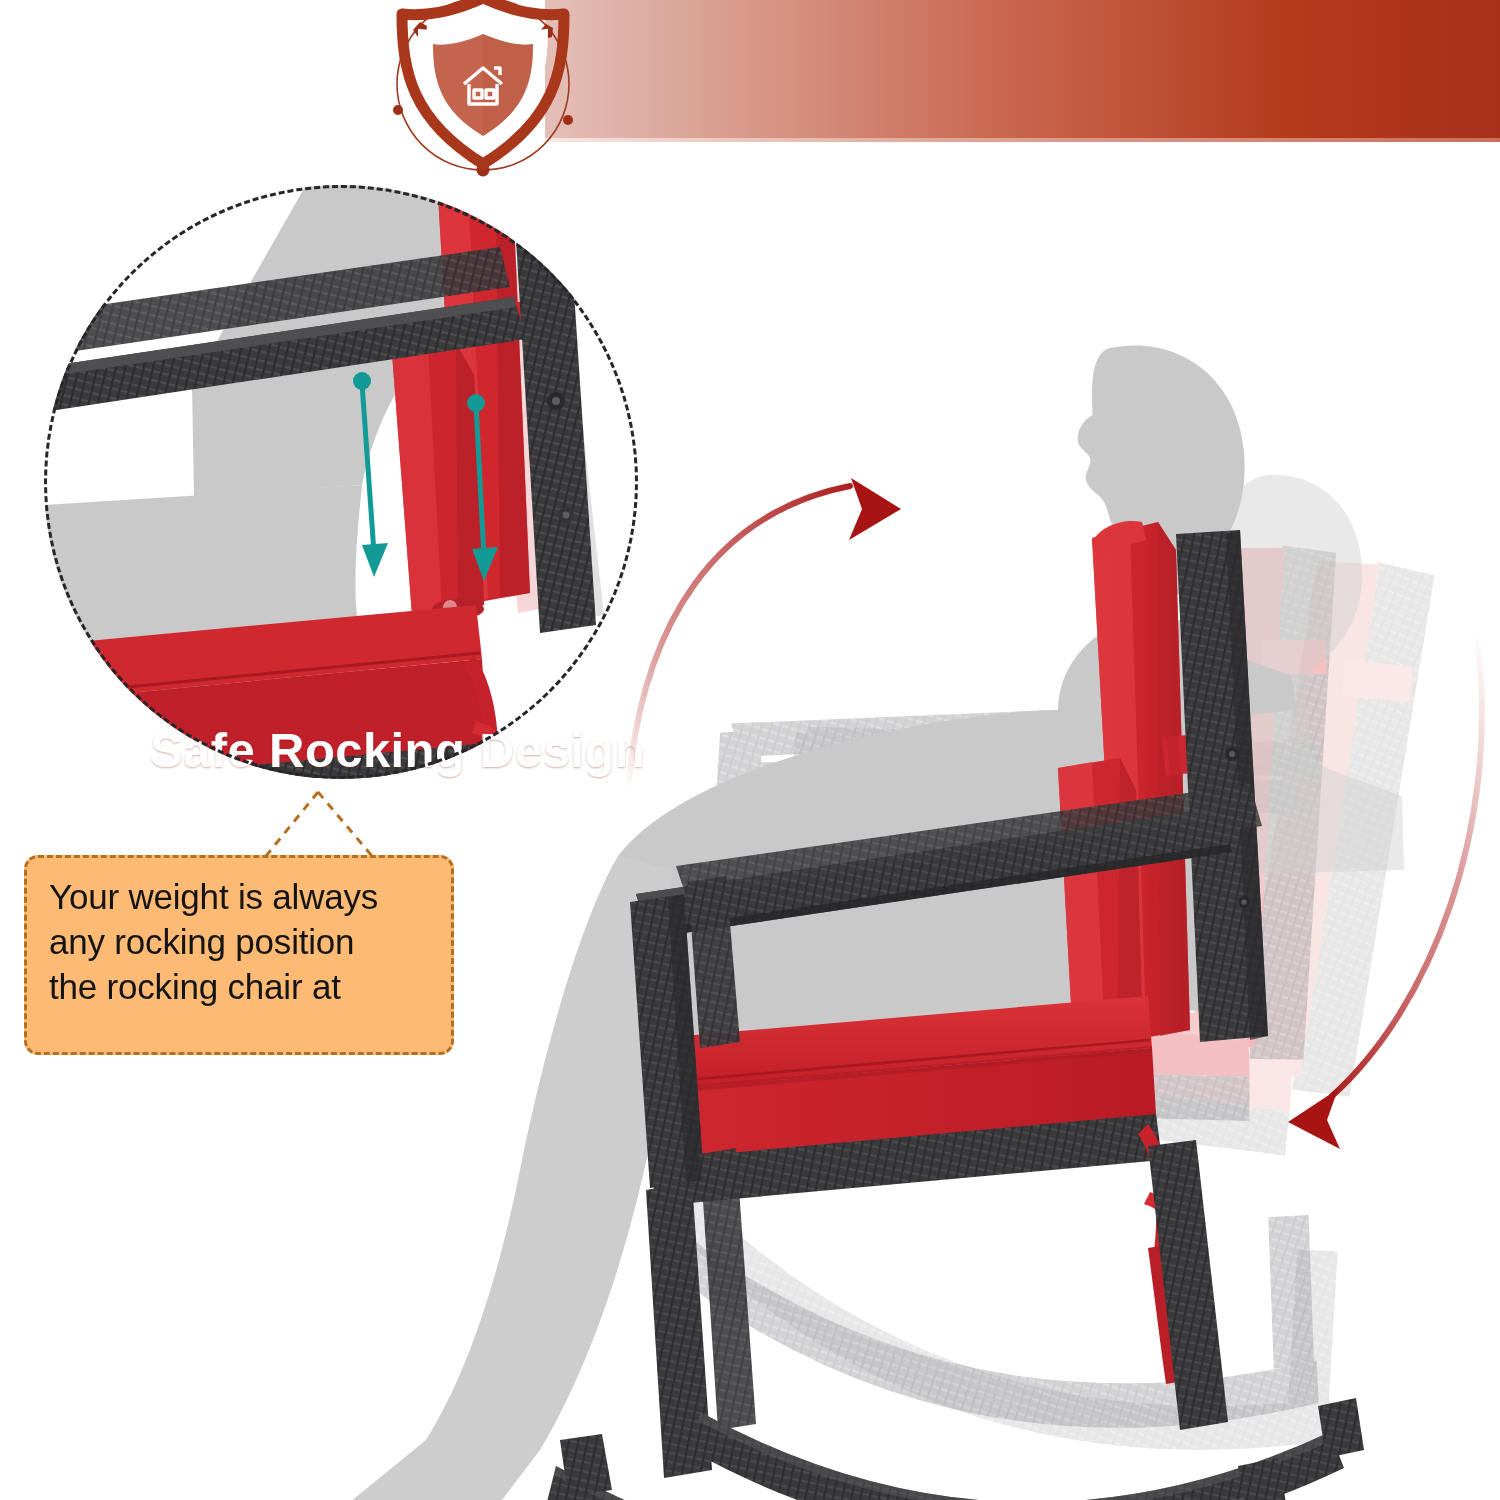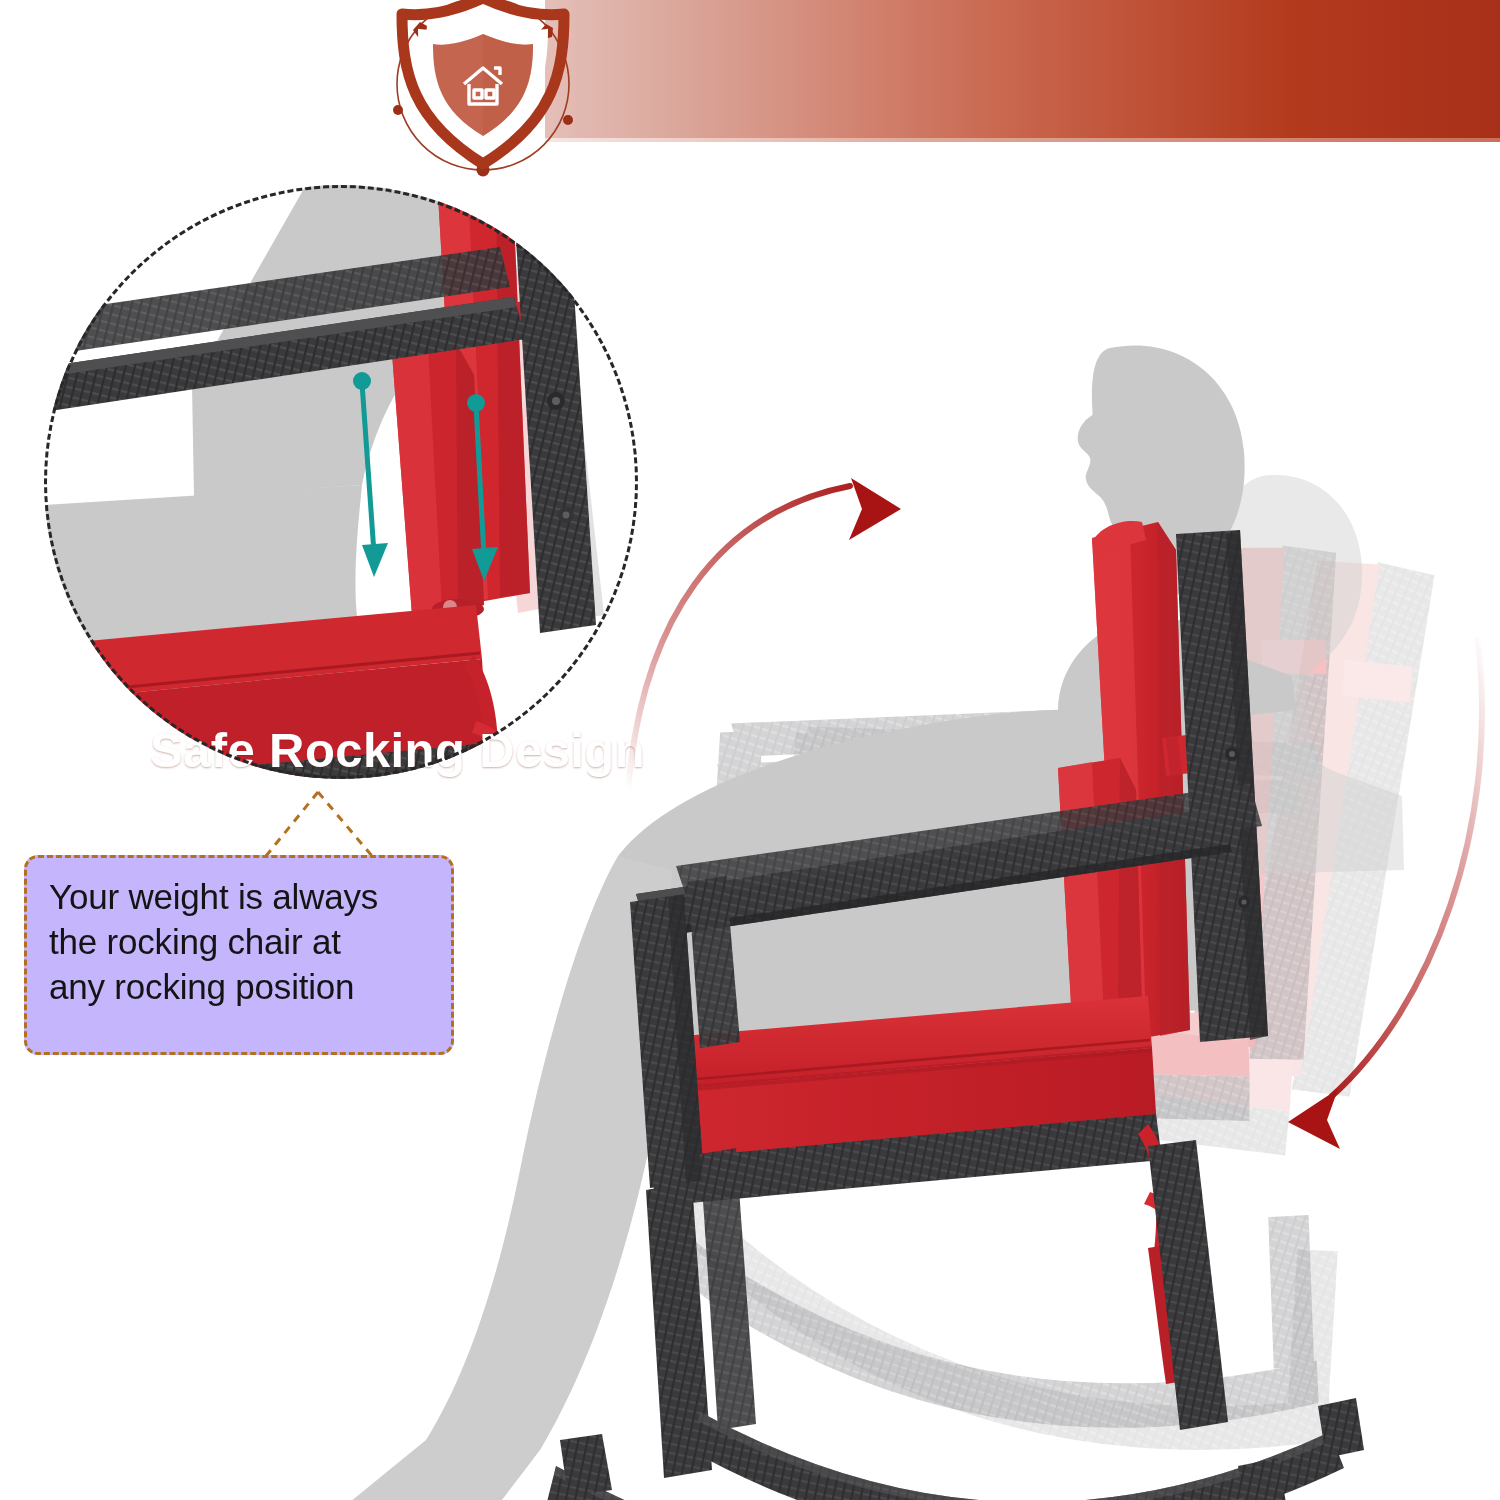--- a/index.html
+++ b/index.html
@@ -40,21 +40,21 @@
   .inset-ring{
     position:absolute;left:44px;top:185px;width:594px;height:594px;
     border-radius:50%;border:3px dashed #272727;box-sizing:border-box;z-index:6;
     pointer-events:none;
   }
   .inset-inner{position:absolute;left:0;top:0;width:594px;height:594px;}
 
   
   .callout{
     position:absolute;left:24px;top:855px;width:430px;height:200px;
-    border:3px dashed #b5701f;border-radius:14px;background:#c4b5fd;
+    border:3px dashed #b5701f;border-radius:14px;background:#fdba74;
     box-sizing:border-box;z-index:8;
     padding:16px 18px 12px 22px;
   }
   .callout-text{
     font-size:35px;line-height:45px;color:#141414;letter-spacing:-.2px;
     font-family:"Liberation Sans","DejaVu Sans",sans-serif;
   }
   .callout-text span{display:block;}
   .callout-pointer{position:absolute;left:250px;top:790px;width:150px;height:80px;z-index:8;}
 
@@ -423,22 +423,22 @@
   <div class="inset-ring"></div>
 
   <svg class="callout-pointer" viewBox="0 0 150 80">
     <path d="M68 2 L16 66" stroke="#b5701f" stroke-width="3" stroke-dasharray="8 7" fill="none"></path>
     <path d="M68 2 L122 66" stroke="#b5701f" stroke-width="3" stroke-dasharray="8 7" fill="none"></path>
   </svg>
 
   <div class="callout">
     <div class="callout-text">
       <span>Your weight is always</span>
+      <span>any rocking position</span>
       <span>the rocking chair at</span>
-      <span>any rocking position</span>
     </div>
   </div>
 
   <svg class="arrows" viewBox="0 0 1500 1500">
     <defs>
       <linearGradient id="arcFadeL" x1="0" y1="1" x2="1" y2="0">
         <stop offset="0%" stop-color="#a81414" stop-opacity="0"></stop>
         <stop offset="35%" stop-color="#b83030" stop-opacity=".55"></stop>
         <stop offset="100%" stop-color="#a81414" stop-opacity=".95"></stop>
       </linearGradient>

